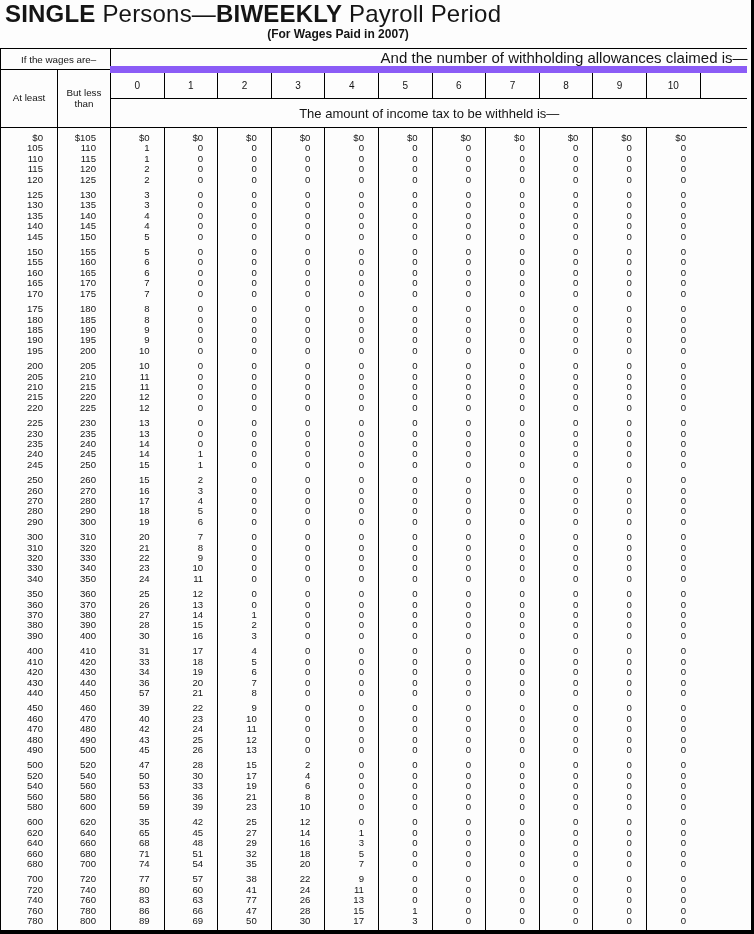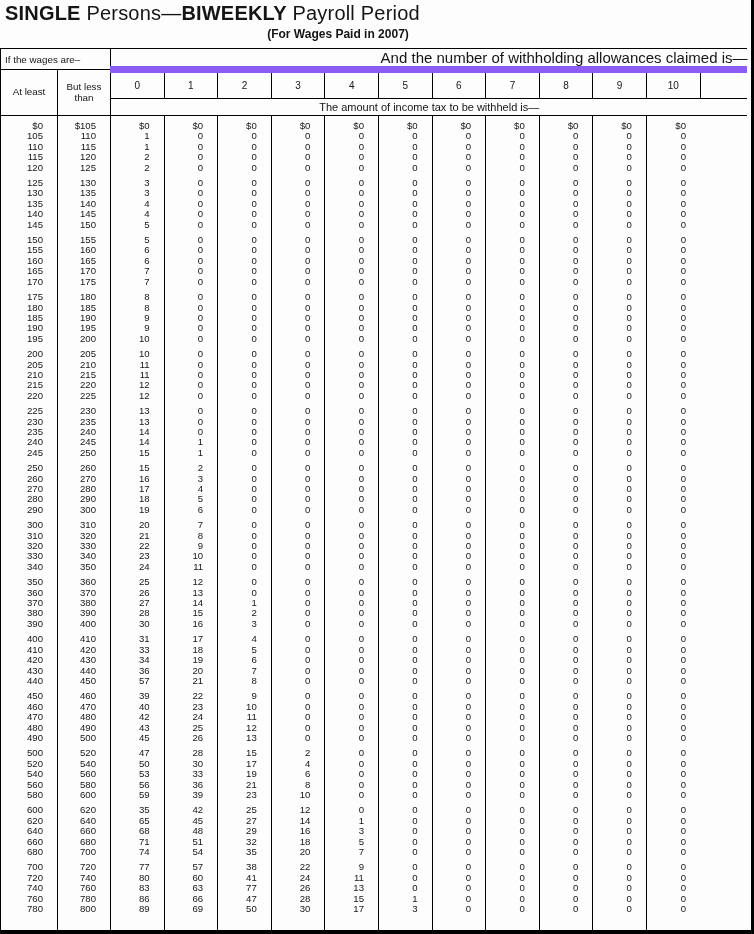--- a/index.html
+++ b/index.html
@@ -8,21 +8,21 @@
     position: relative;
     width: 754px; height: 934px;
     background: #fdfdfd;
     border-right: 3px solid #000;
     border-bottom: 4px solid #000;
     overflow: hidden;
     color: #151515;
   }
   .title {
     padding: 3px 11px 0 5px;
-    font-size: 20px;
+    font-size: 24px;
     line-height: 21px;
     letter-spacing: 0.2px;
     white-space: nowrap;
   }
   .title .b { font-weight: bold; }
   .subtitle {
     width: 676px;
     margin-top: 3px;
     text-align: center;
     font-size: 12px;
@@ -36,21 +36,21 @@
     border-top: 1px solid #000;
     border-left: 1px solid #000;
   }
   th, td { font-weight: normal; color: #151515; }
   
   .hdr-wages {
     height: 13px;
     border-right: 1px solid #000;
     border-bottom: 1px solid #000;
     text-align: left;
-    padding-left: 4px;
+    padding-left: 20px;
     font-size: 9.8px;
   }
   .hdr-allow {
     border-bottom: 7px solid #8b5cf6;
     text-align: right;
     font-size: 15px;
   }
   
   .hdr-atleast, .hdr-butless {
     border-right: 1px solid #000;
@@ -67,24 +67,24 @@
     text-align: center;
     vertical-align: middle;
     font-size: 10px;
   }
   .hdr-box-filler {
     border-left: 1px solid #000;
     border-bottom: 1px solid #000;
   }
   
   .hdr-amount {
-    height: 17px;
+    height: 29px;
     border-bottom: 1px solid #000;
     text-align: center;
-    font-size: 11px;
+    font-size: 13px;
   }
   
   tbody td {
     font-size: 9.6px;
     line-height: 10.4px;
     height: 10.4px;
     text-align: right;
     padding-right: 14px;
     vertical-align: bottom;
     border-left: 1px solid #000;

